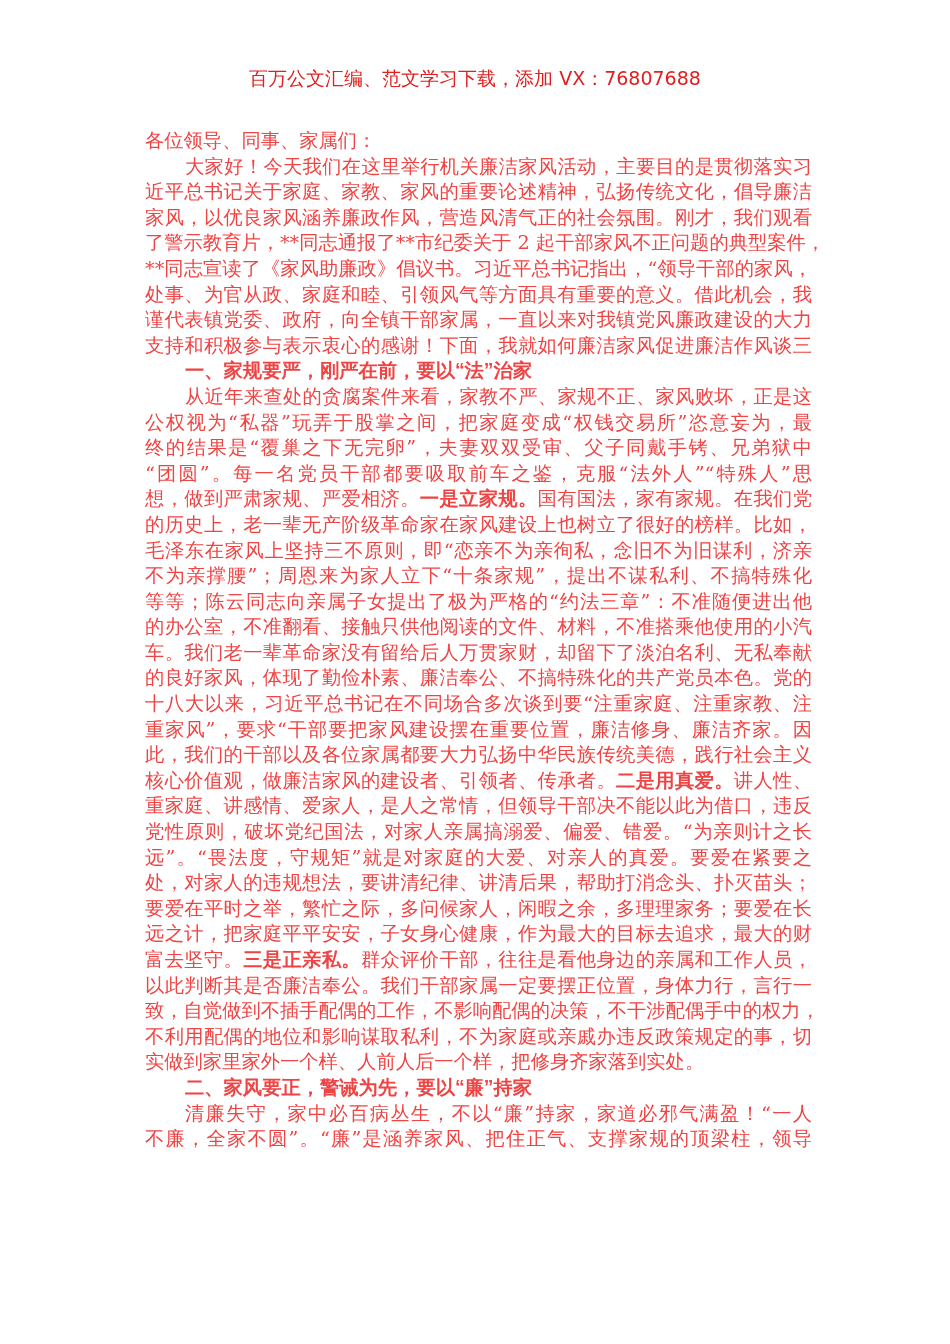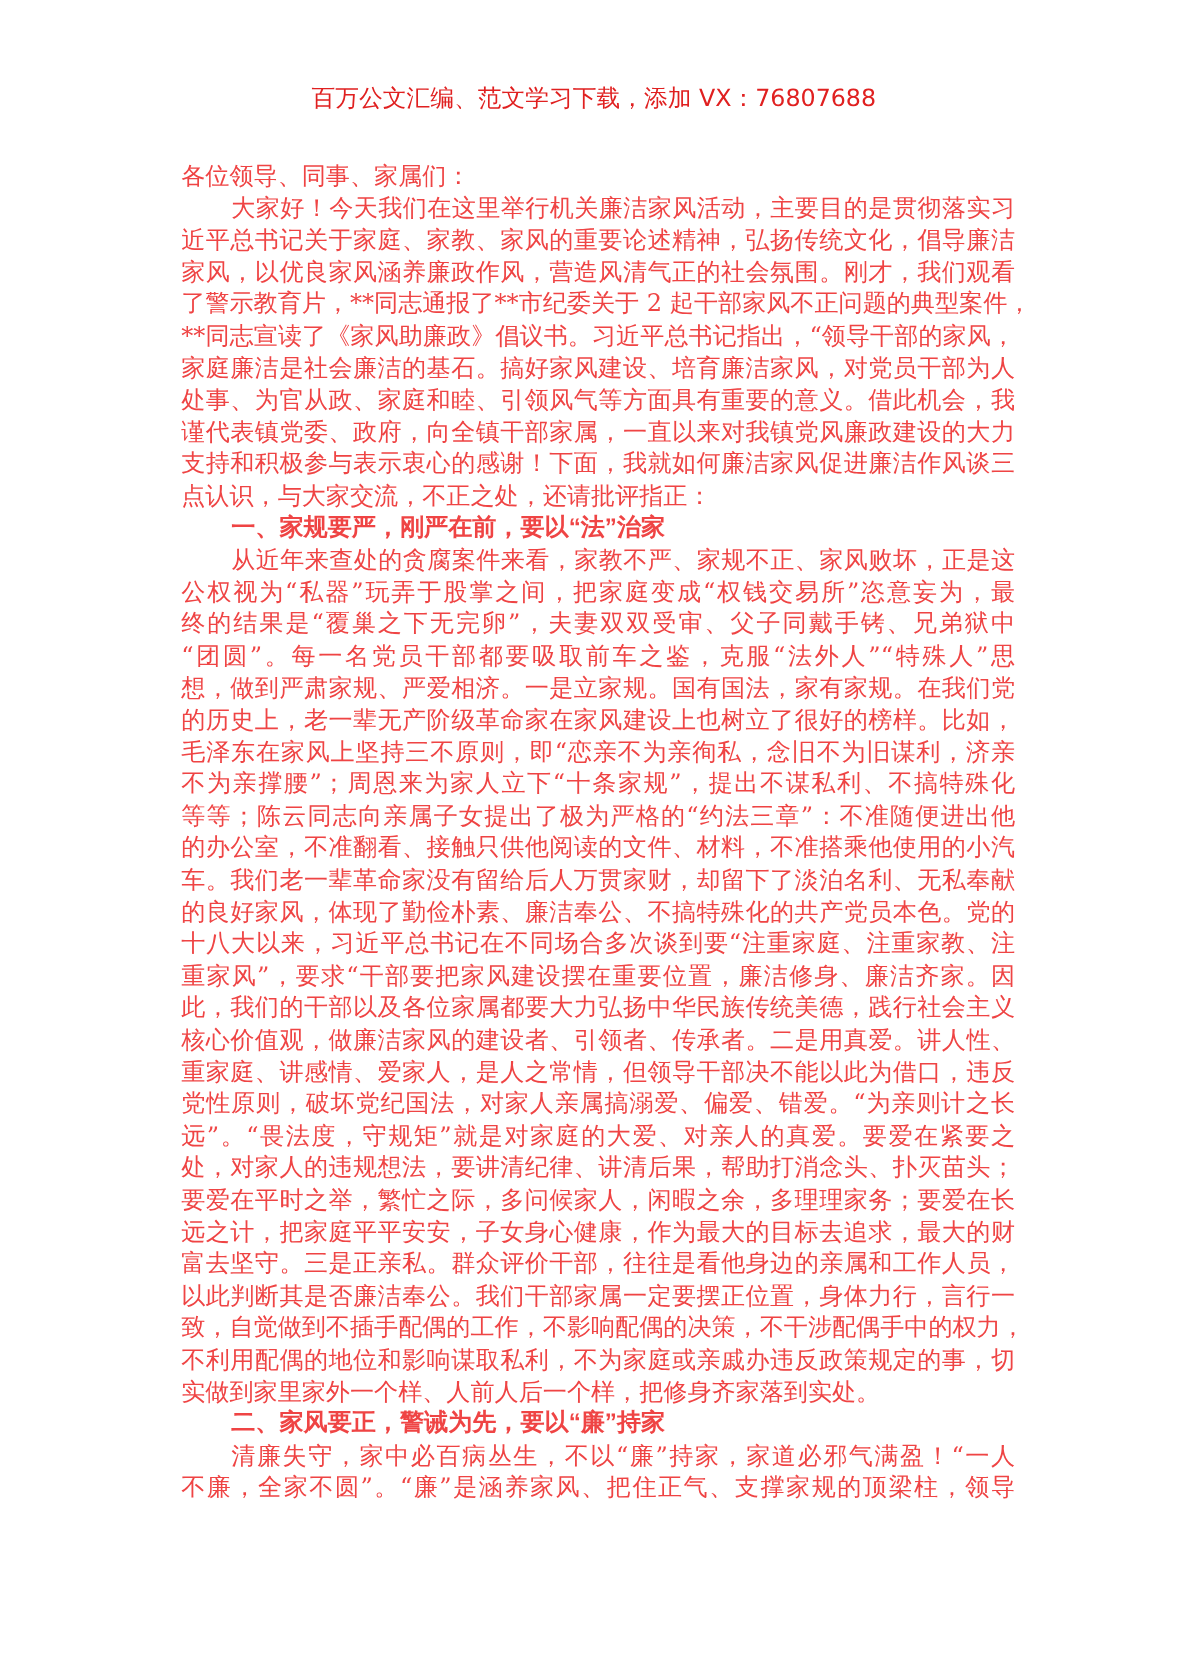--- a/index.html
+++ b/index.html
@@ -13,41 +13,39 @@
   .body {
     position: absolute; left: 145px; top: 128px; width: 667px;
     font-family: "DejaVu Serif", "Liberation Serif", serif;
     font-size: 19.3px; line-height: 25.6px; color: #ef4444;
     text-align: justify;
   }
   .line { display: block; white-space: nowrap; height: 25.6px; text-align-last: justify; text-align: justify; }
   .line.last { text-align-last: left; }
   .indent { padding-left: 40px; }
   .heading { font-weight: bold; font-family: Liberation Sans, sans-serif; text-align-last: left; }
-  b { font-weight: normal; font-family: "DejaVu Sans", "Liberation Sans", sans-serif; }
+  b { font-weight: bold; font-family: "DejaVu Sans", "Liberation Sans", sans-serif; }
 </style>
 </head>
 <body>
 
 <div class="page">
   <div class="banner">百万公文汇编、范文学习下载，添加 VX：76807688</div>
 
   <div class="body">
     <span class="line last">各位领导、同事、家属们：</span>
     <div id="intro">
         <span class="line indent">大家好！今天我们在这里举行机关廉洁家风活动，主要目的是贯彻落实习</span>
         <span class="line">近平总书记关于家庭、家教、家风的重要论述精神，弘扬传统文化，倡导廉洁</span>
         <span class="line">家风，以优良家风涵养廉政作风，营造风清气正的社会氛围。刚才，我们观看</span>
         <span class="line">了警示教育片，**同志通报了**市纪委关于 2 起干部家风不正问题的典型案件，</span>
         <span class="line">**同志宣读了《家风助廉政》倡议书。习近平总书记指出，“领导干部的家风，</span>
-        <span class="line">家庭廉洁是社会廉洁的基石。搞好家风建设、培育廉洁家风，对党员干部为人</span>
         <span class="line">处事、为官从政、家庭和睦、引领风气等方面具有重要的意义。借此机会，我</span>
         <span class="line">谨代表镇党委、政府，向全镇干部家属，一直以来对我镇党风廉政建设的大力</span>
         <span class="line">支持和积极参与表示衷心的感谢！下面，我就如何廉洁家风促进廉洁作风谈三</span>
-        <span class="line last">点认识，与大家交流，不正之处，还请批评指正：</span>
       </div>
     <span class="line indent heading">一、家规要严，刚严在前，要以“法”治家</span>
     <div id="sec1">
         <span class="line indent">从近年来查处的贪腐案件来看，家教不严、家规不正、家风败坏，正是这</span>
         <span class="line">公权视为“私器”玩弄于股掌之间，把家庭变成“权钱交易所”恣意妄为，最</span>
         <span class="line">终的结果是“覆巢之下无完卵”，夫妻双双受审、父子同戴手铐、兄弟狱中</span>
         <span class="line">“团圆”。每一名党员干部都要吸取前车之鉴，克服“法外人”“特殊人”思</span>
         <span class="line"><span>想，做到严肃家规、严爱相济。</span><b>一是立家规。</b><span>国有国法，家有家规。在我们党</span></span>
         <span class="line">的历史上，老一辈无产阶级革命家在家风建设上也树立了很好的榜样。比如，</span>
         <span class="line">毛泽东在家风上坚持三不原则，即“恋亲不为亲徇私，念旧不为旧谋利，济亲</span>

